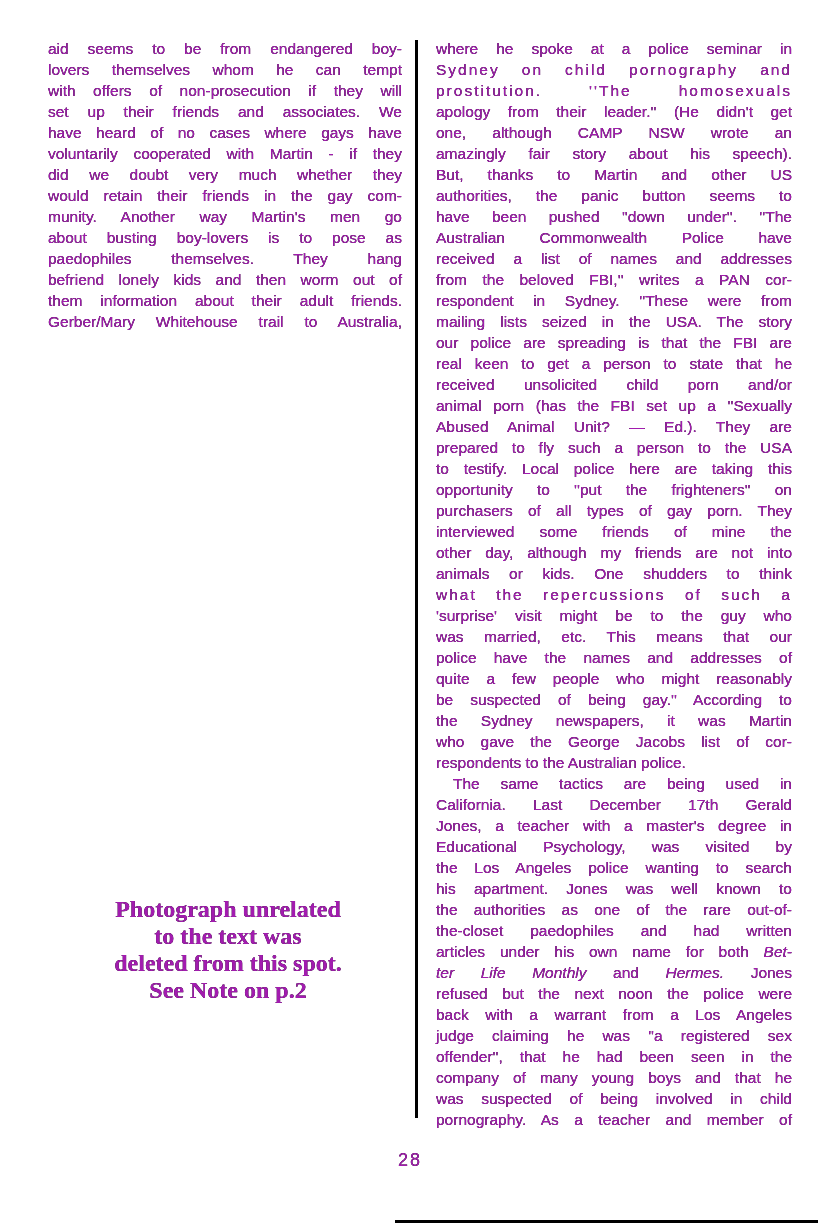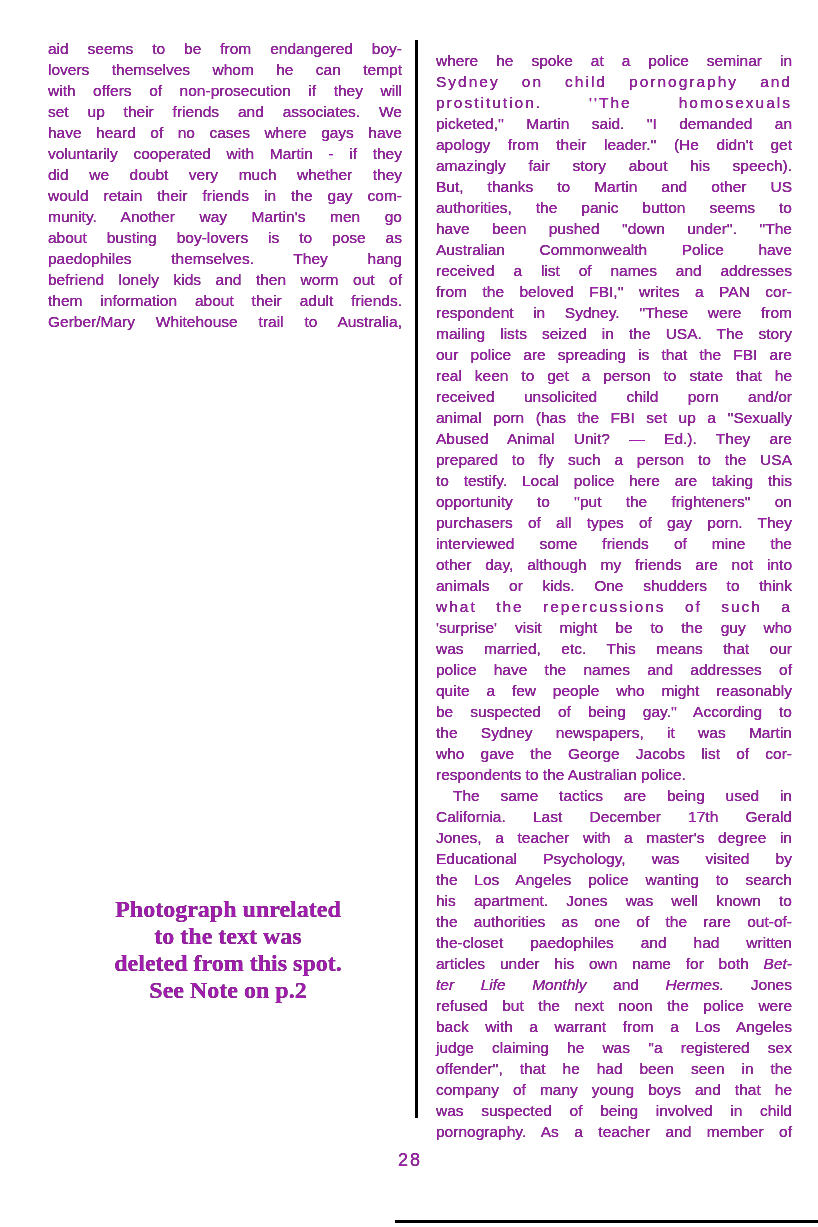--- a/index.html
+++ b/index.html
@@ -69,26 +69,26 @@
       <div class="tl"><span>munity. Another way Martin's men go</span></div>
       <div class="tl"><span>about busting boy-lovers is to pose as</span></div>
       <div class="tl"><span>paedophiles themselves. They hang</span></div>
       <div class="tl"><span>befriend lonely kids and then worm out of</span></div>
       <div class="tl"><span>them information about their adult friends.</span></div>
       <div class="tl"><span>Gerber/Mary Whitehouse trail to Australia,</span></div>
     </div>
 
   <div class="divider"></div>
 
-  <div id="right-col" class="coltext" style="left:436px; top:50px; width:356px;">
+  <div id="right-col" class="coltext" style="left:436px; top:38px; width:356px;">
       <div class="tl"><span>where he spoke at a police seminar in</span></div>
       <div class="tl ls"><span>Sydney on child pornography and</span></div>
       <div class="tl ls"><span>prostitution. ''The homosexuals</span></div>
-      <div class="tl"><span>picketed,'' Martin said. ''I demanded an</span></div>
       <div class="tl"><span>apology from their leader.'' (He didn't get</span></div>
+      <div class="tl"><span>one, although CAMP NSW wrote an</span></div>
       <div class="tl"><span>amazingly fair story about his speech).</span></div>
       <div class="tl"><span>But, thanks to Martin and other US</span></div>
       <div class="tl"><span>authorities, the panic button seems to</span></div>
       <div class="tl"><span>have been pushed ''down under''. ''The</span></div>
       <div class="tl"><span>Australian Commonwealth Police have</span></div>
       <div class="tl"><span>received a list of names and addresses</span></div>
       <div class="tl"><span>from the beloved FBI,'' writes a PAN cor-</span></div>
       <div class="tl"><span>respondent in Sydney. ''These were from</span></div>
       <div class="tl"><span>mailing lists seized in the USA. The story</span></div>
       <div class="tl"><span>our police are spreading is that the FBI are</span></div>

